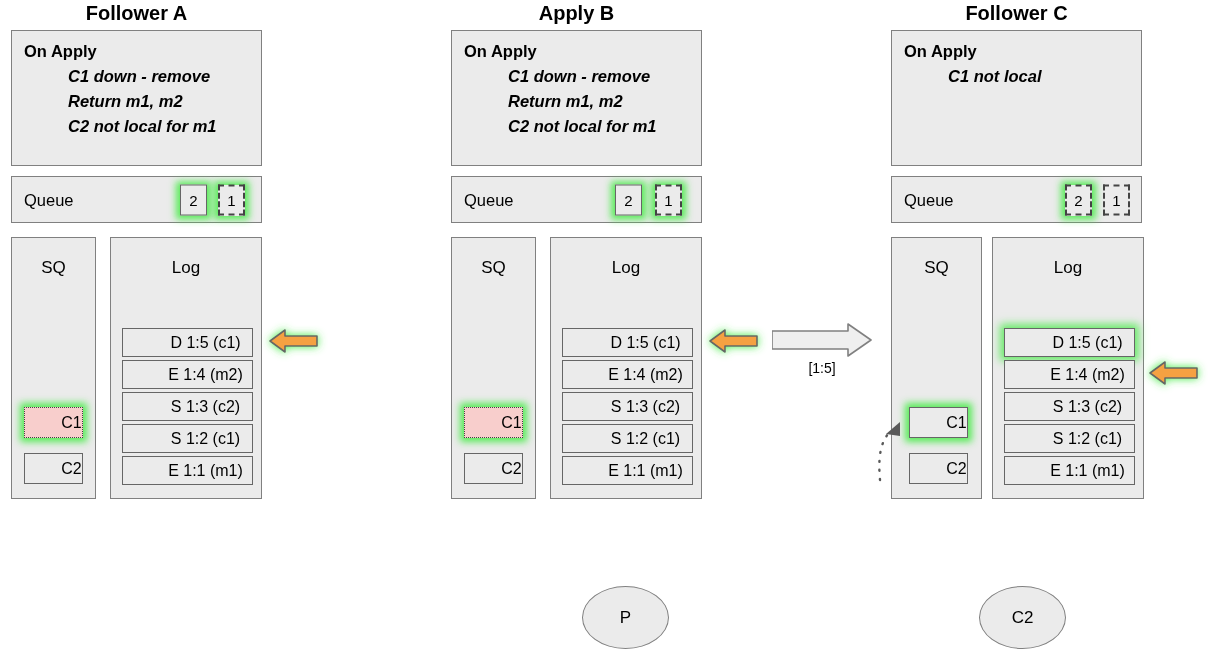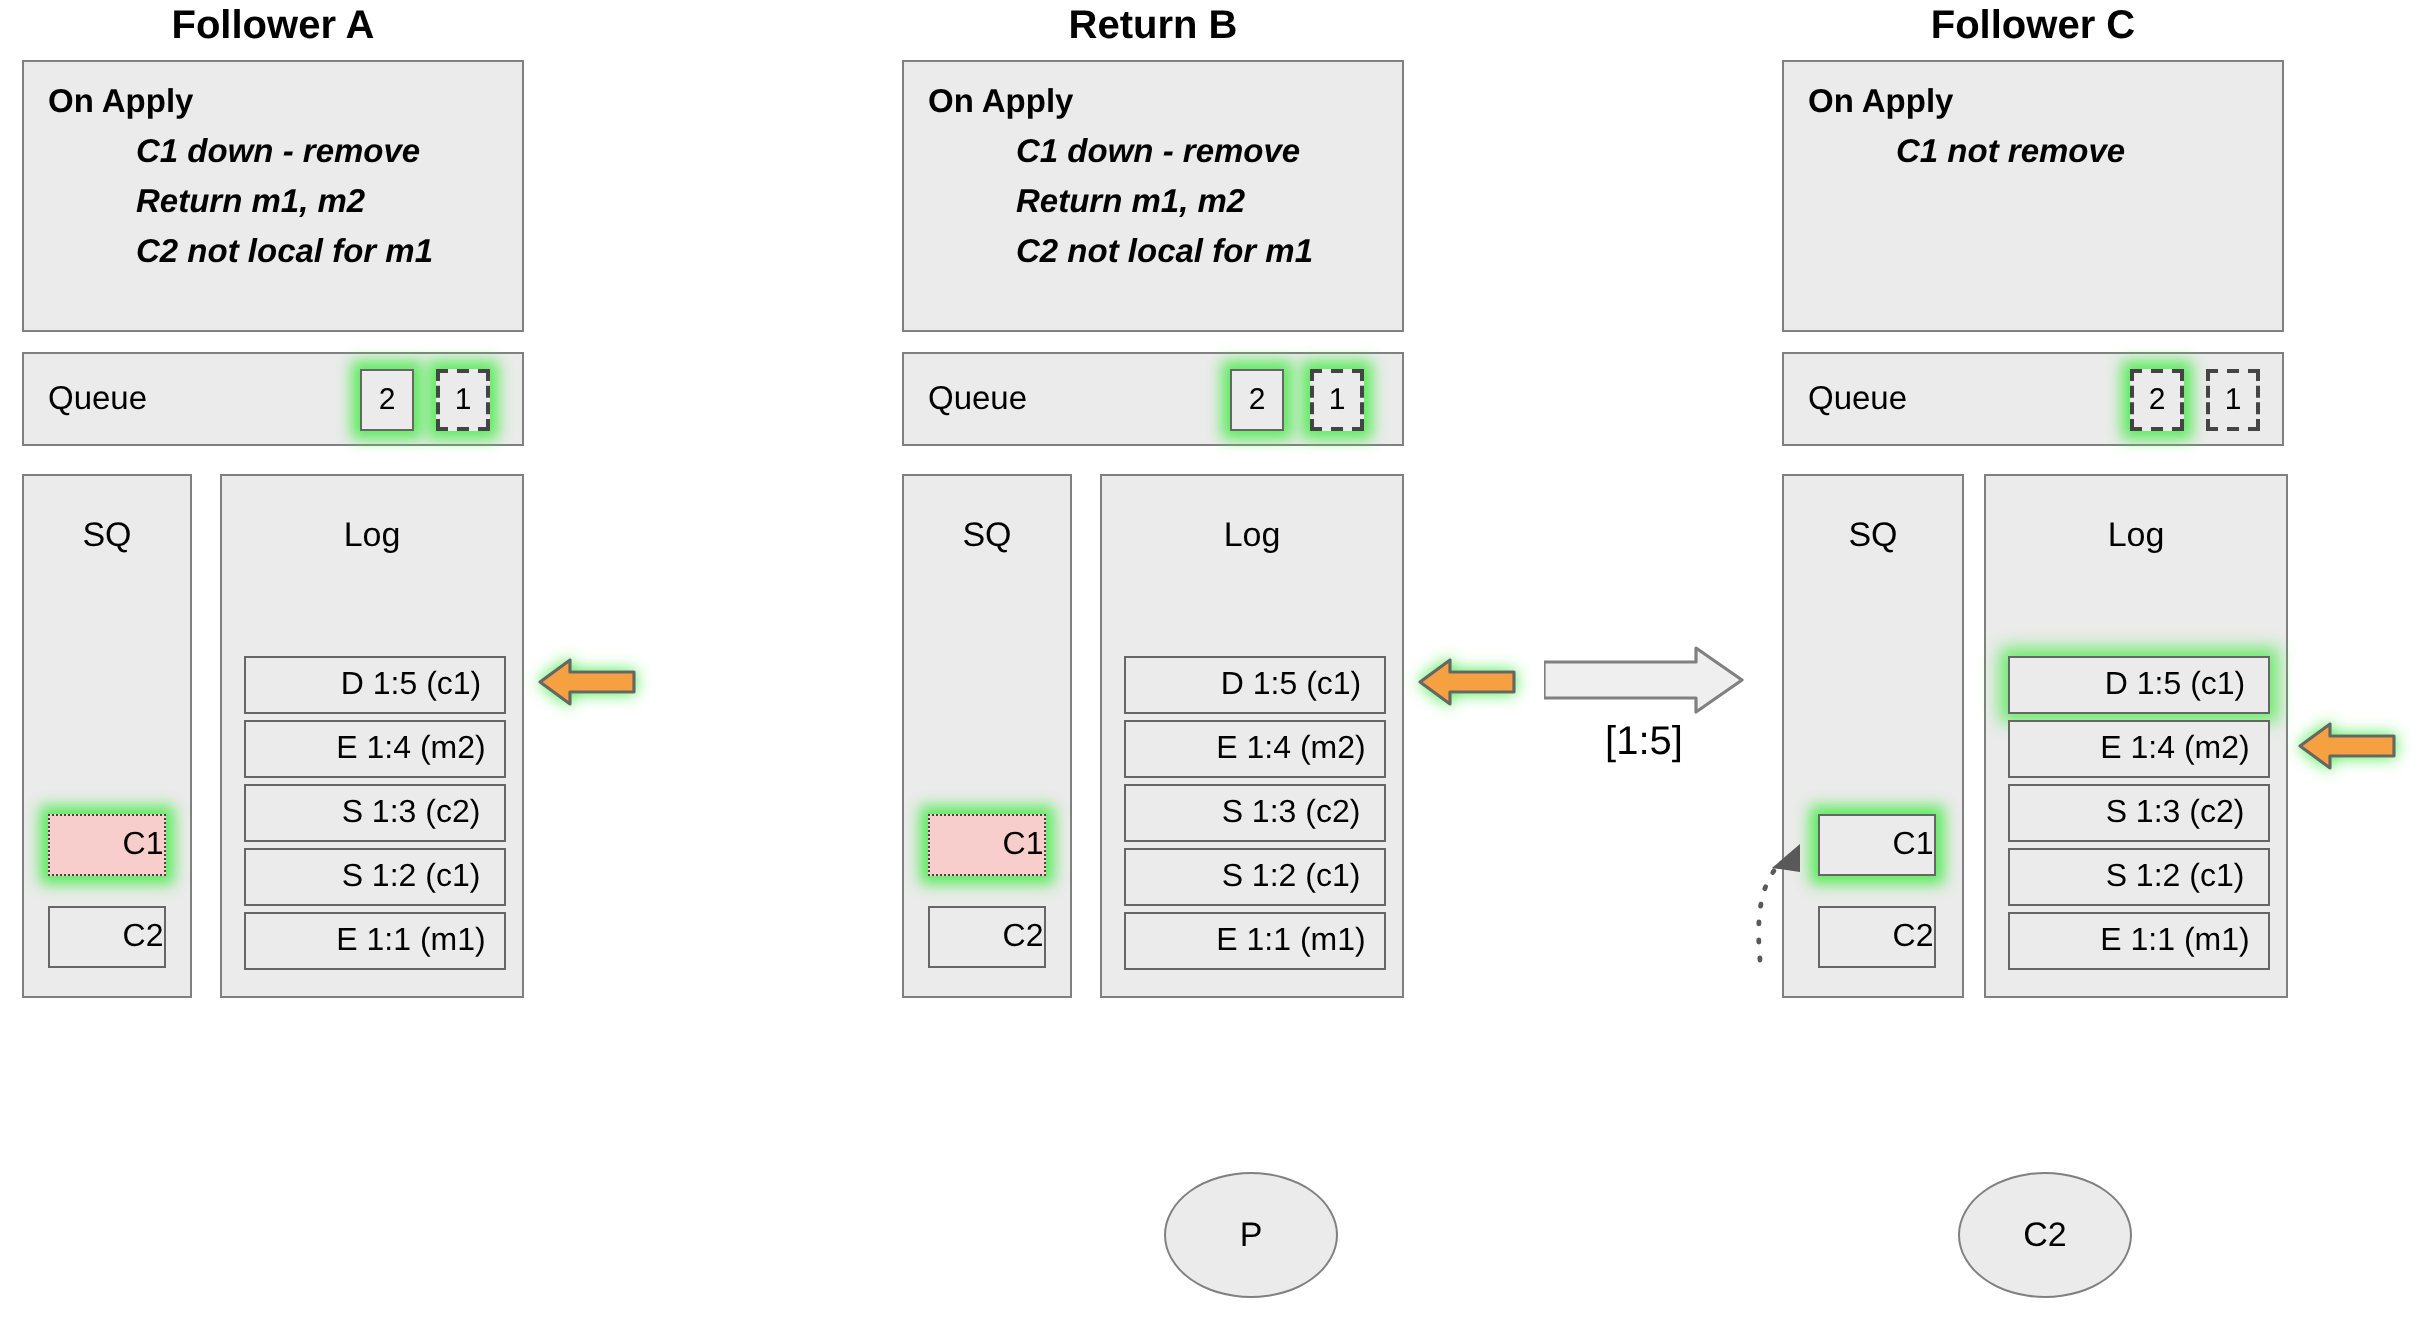--- a/index.html
+++ b/index.html
@@ -85,21 +85,21 @@
   
   .oarrow{
     position:absolute;
     width:48px;height:28px;
   }
   .oarrow svg{display:block;overflow:visible;}
 
   
   .xarrow{position:absolute;}
   .xarrow-label{
-    position:absolute;text-align:center;font-size:20px;color:#000;
+    position:absolute;text-align:center;font-size:14px;color:#000;
     width:100%;
   }
 
   
   .dotpath{position:absolute;}
 
   
   .ellipse{
     position:absolute;
     background:#ebebeb;
@@ -150,21 +150,21 @@
   <div class="oarrow" style="left:270px;top:327px;">
     <svg width="48" height="28" viewBox="0 0 48 28">
       <filter id="gA" x="-60%" y="-120%" width="220%" height="340%">
         <feDropShadow dx="0" dy="0" stdDeviation="4" flood-color="#40eb40" flood-opacity="0.95"></feDropShadow>
       </filter>
       <polygon points="0,14 15,3 15,9 47,9 47,19 15,19 15,25" fill="#f5a142" stroke="#666" stroke-width="1.6" stroke-linejoin="round" filter="url(#gA)"></polygon>
     </svg>
   </div>
 
   <div class="col" style="left:451px;width:251px;">
-    <div class="col-title">Return B</div>
+    <div class="col-title">Apply B</div>
 
     <div class="panel onapply" style="left:0;top:30px;width:251px;height:136px;">
       <div class="oa-line">On Apply</div>
       <div class="oa-line it">C1 down - remove</div>
       <div class="oa-line it">Return m1, m2</div>
       <div class="oa-line it">C2 not local for m1</div>
     </div>
 
     <div class="panel queue" style="left:0;top:176px;width:251px;height:47px;">
       <div class="queue-label">Queue</div>
@@ -202,21 +202,21 @@
       <polygon points="0,9 76,9 76,2 99,18 76,34 76,27 0,27" fill="#efefef" stroke="#808080" stroke-width="1.6" stroke-linejoin="round"></polygon>
     </svg>
     <div class="xarrow-label" style="top:38px;left:0;">[1:5]</div>
   </div>
 
   <div class="col" style="left:891px;width:251px;">
     <div class="col-title">Follower C</div>
 
     <div class="panel onapply" style="left:0;top:30px;width:251px;height:136px;">
       <div class="oa-line">On Apply</div>
-      <div class="oa-line it">C1 not remove</div>
+      <div class="oa-line it">C1 not local</div>
     </div>
 
     <div class="panel queue" style="left:0;top:176px;width:251px;height:47px;">
       <div class="queue-label">Queue</div>
       <div class="qslot dashed glow" style="left:173px;">2</div>
       <div class="qslot dashed" style="left:211px;">1</div>
     </div>
 
     <div class="panel" style="left:0;top:237px;width:91px;height:262px;">
       <div class="stack-title">SQ</div>

